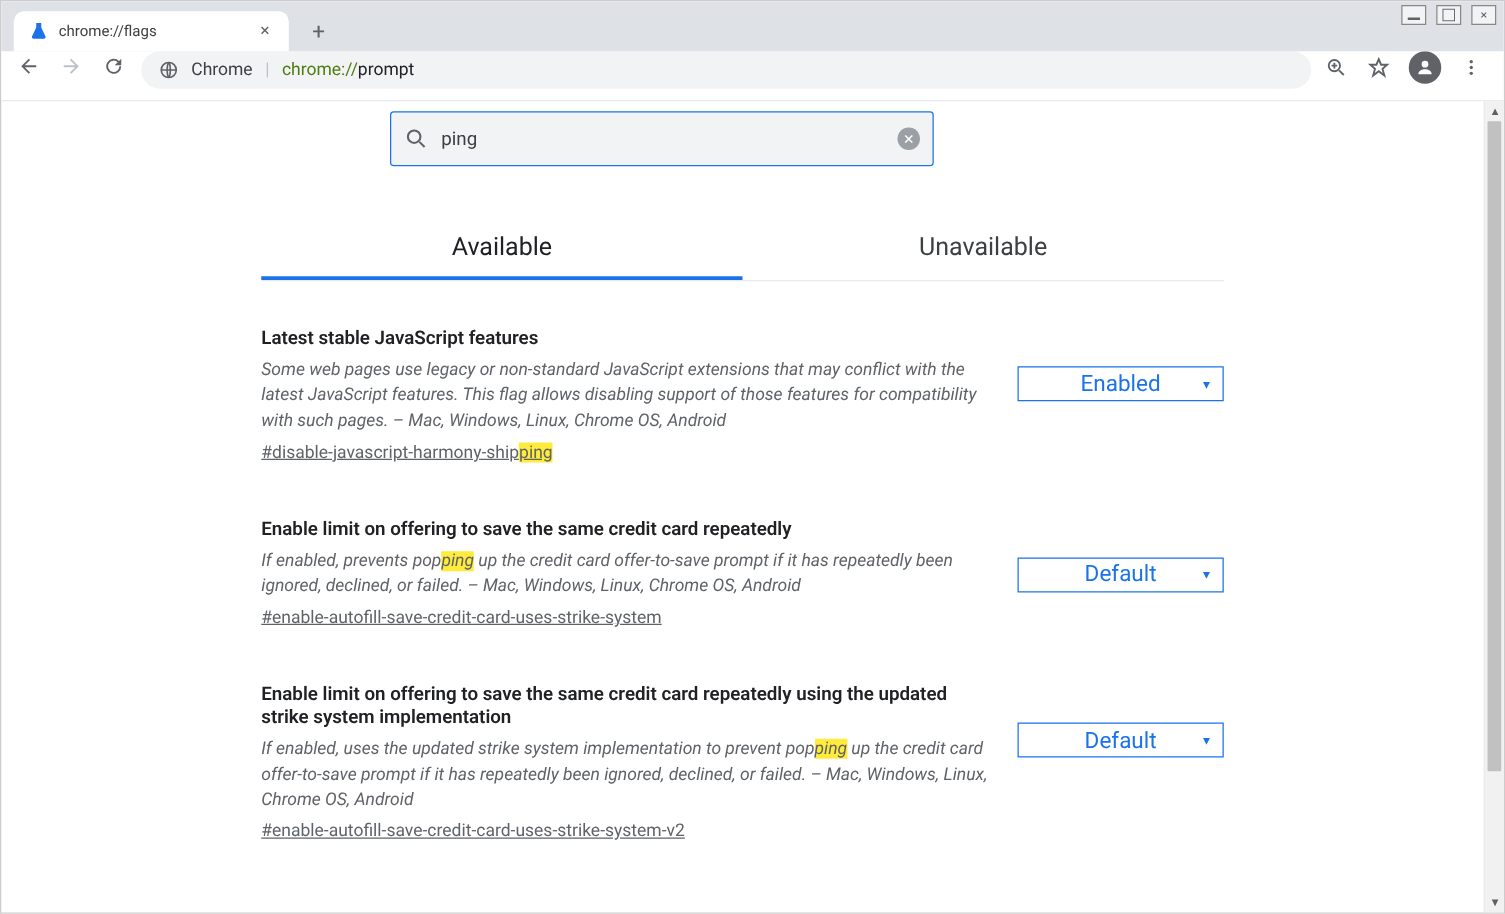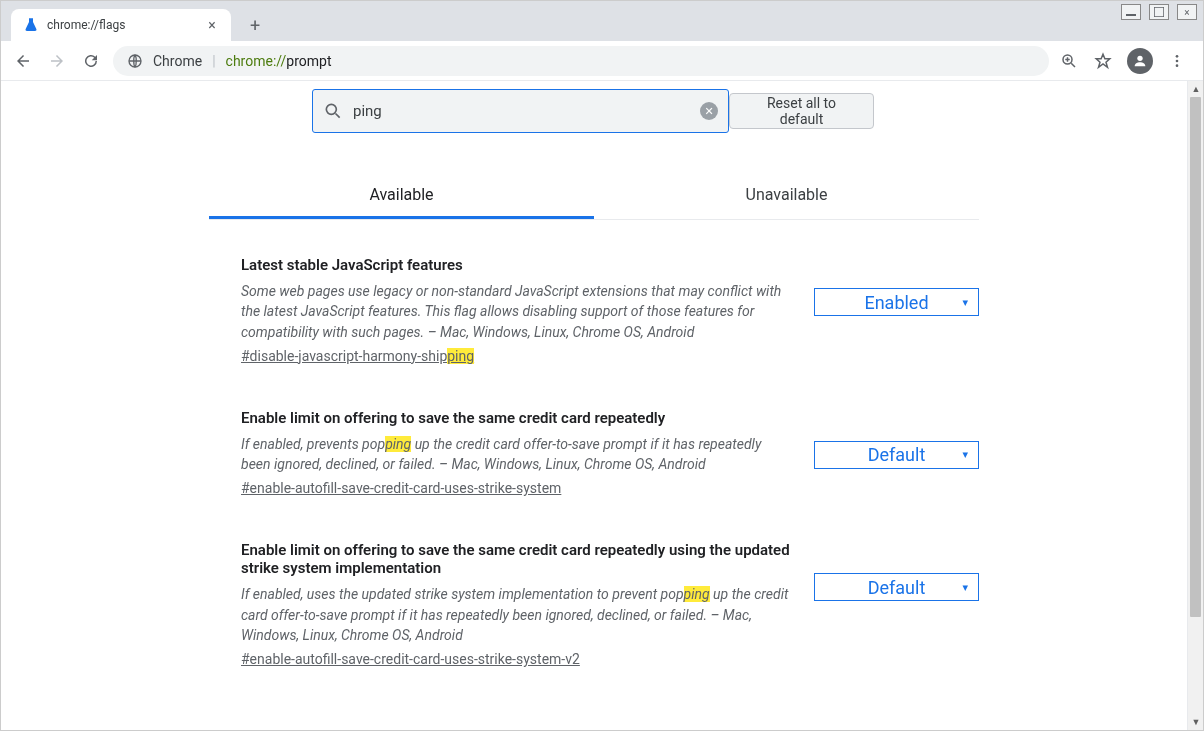--- a/index.html
+++ b/index.html
@@ -9,21 +9,21 @@
     .titlebar { height: 40px; background: #dee1e6; display: flex; align-items: flex-end; position: relative; }
     .tab { background: #fff; height: 32px; margin-left: 10px; display: flex; align-items: center; padding: 0 12px; border-radius: 8px 8px 0 0; min-width: 220px; position: relative; }
     .tab-favicon { width: 16px; height: 16px; margin-right: 8px; }
     .tab-title { font-size: 12px; color: #3c4043; flex: 1; }
     .tab-close { width: 14px; height: 14px; color: #5f6368; display: flex; align-items: center; justify-content: center; cursor: pointer; font-size: 14px; }
     .new-tab { width: 28px; height: 28px; margin-left: 10px; margin-bottom: 2px; display: flex; align-items: center; justify-content: center; color: #5f6368; cursor: pointer; font-size: 18px; }
     .window-controls { position: absolute; right: 6px; top: 3px; display: flex; gap: 8px; }
     .win-btn { width: 20px; height: 16px; border: 1px solid #888; background: #f1f3f4; font-size: 10px; display: flex; align-items: center; justify-content: center; cursor: pointer; color: #5f6368; }
 
     
-    .toolbar { height: 40px; background: #fff; display: flex; align-items: center; padding: 0 10px; gap: 10px; border-bottom: 1px solid #e8eaed; }
+    .toolbar { height: 40px; background: #fff; display: flex; align-items: flex-start; padding: 0 10px; gap: 10px; border-bottom: 1px solid #e8eaed; }
     .nav-btn { width: 24px; height: 24px; display: flex; align-items: center; justify-content: center; color: #5f6368; cursor: pointer; }
     .nav-btn.disabled { color: #bdc1c6; }
     .omnibox { flex: 1; height: 30px; background: #f1f3f4; border-radius: 15px; display: flex; align-items: center; padding: 0 14px; font-size: 14px; color: #5f6368; gap: 10px; }
     .omnibox .chrome-label { color: #3c4043; font-size: 14px; }
     .omnibox .sep { color: #bdc1c6; }
     .omnibox .url-scheme { color: #4d7c0f; }
     .omnibox .url-path { color: #202124; font-weight: 400; }
     .toolbar-right { display: flex; align-items: center; gap: 14px; padding-right: 6px; }
     .tool-icon { width: 20px; height: 20px; color: #5f6368; display: flex; align-items: center; justify-content: center; cursor: pointer; }
     .avatar { width: 26px; height: 26px; border-radius: 50%; background: #5f6368; display: flex; align-items: center; justify-content: center; }
@@ -38,26 +38,26 @@
     .fake-scroll .down { bottom: 0; }
     .fake-scroll .thumb { position: absolute; left: 2px; right: 2px; top: 16px; height: 520px; background: #c1c1c1; border-radius: 1px;}
     .search-row { display: flex; align-items: center; padding: 8px 0 12px 0; max-width: 980px; margin: 0 auto; }
     .search-box { width: 435px; height: 44px; border: 1.5px solid #1a73e8; background: #f1f3f4; border-radius: 3px; display: flex; align-items: center; padding: 0 10px; margin-left: 208px;}
     .search-box .sicon { color: #5f6368; margin-right: 10px; }
     .search-box input { flex: 1; background: transparent; border: none; outline: none; font-size: 15px; color: #3c4043; }
     .search-box .clear { width: 18px; height: 18px; border-radius: 50%; background: #9aa0a6; color: #fff; font-size: 11px; display:flex; align-items:center; justify-content:center; cursor:pointer; }
     .reset-btn { margin-left: auto; margin-right: 210px; height: 36px; padding: 0 16px; border: 1px solid #c4c7cc; background: #f1f3f4; border-radius: 4px; font-size: 14px; color: #3c4043; cursor: pointer; }
 
     .tabs-row { max-width: 770px; margin: 28px auto 0 auto; display: flex; border-bottom: 1px solid #e8eaed; }
-    .ftab { flex: 1; text-align: center; padding: 12px 0; font-size: 16px; color: #3c4043; cursor: pointer; }
+    .ftab { flex: 1; text-align: center; padding: 12px 0; font-size: 20px; color: #3c4043; cursor: pointer; }
     .ftab.active { color: #202124; font-weight: 400; border-bottom: 3px solid #1a73e8; }
 
     .flags-list { max-width: 770px; margin: 0 auto; padding-top: 36px; }
     .flag-item { display: flex; gap: 20px; margin-bottom: 44px; }
-    .flag-text { flex: 1; margin-left: 32px; }
+    .flag-text { flex: 1; }
     .flag-title { font-size: 15px; font-weight: 600; color: #202124; margin-bottom: 7px; }
     .flag-desc { font-size: 14px; color: #5f6368; line-height: 1.45; margin-bottom: 4px; font-style: italic;}
     .flag-permalink { font-size: 14px; color: #5f6368; text-decoration: underline; cursor: pointer; }
     .flag-select-wrap { width: 165px; display: flex; align-items: flex-start; padding-top: 32px;}
     .flag-select { width: 165px; height: 28px; border: 1px solid #1a73e8; background: #fff; color: #1a73e8; font-size: 18px; padding: 0 10px; position: relative; display:flex; align-items:center; justify-content:center; cursor:pointer; }
     .flag-select::after { content: "▾"; position: absolute; right: 10px; color: #1a73e8; font-size: 11px; }
 
     mark { background: #ffeb3b; color: inherit; padding: 0; }
 
     svg { display: block; }
@@ -155,21 +155,20 @@
       <div class="search-box">
         <span class="sicon">
           <svg width="20" height="20" viewBox="0 0 24 24">
               <circle cx="10" cy="10" r="6" fill="none" stroke="#5f6368" stroke-width="2"></circle>
               <line x1="15" y1="15" x2="20" y2="20" stroke="#5f6368" stroke-width="2"></line>
             </svg>
         </span>
         <input type="text" value="ping" style="">
         <span class="clear">✕</span>
       </div>
-      <button class="reset-btn">Reset all to default</button>
     </div>
 
     <div class="tabs-row">
       <div class="ftab active">Available</div>
       <div class="ftab">Unavailable</div>
     </div>
 
     <div class="flags-list" id="flags-list">
         <div class="flag-item">
           <div class="flag-text"><div class="flag-title">Latest stable JavaScript features</div><div class="flag-desc">Some web pages use legacy or non-standard JavaScript extensions that may conflict with the latest JavaScript features. This flag allows disabling support of those features for compatibility with such pages. – Mac, Windows, Linux, Chrome OS, Android</div><a class="flag-permalink">#disable-javascript-harmony-ship<mark>ping</mark></a></div>

